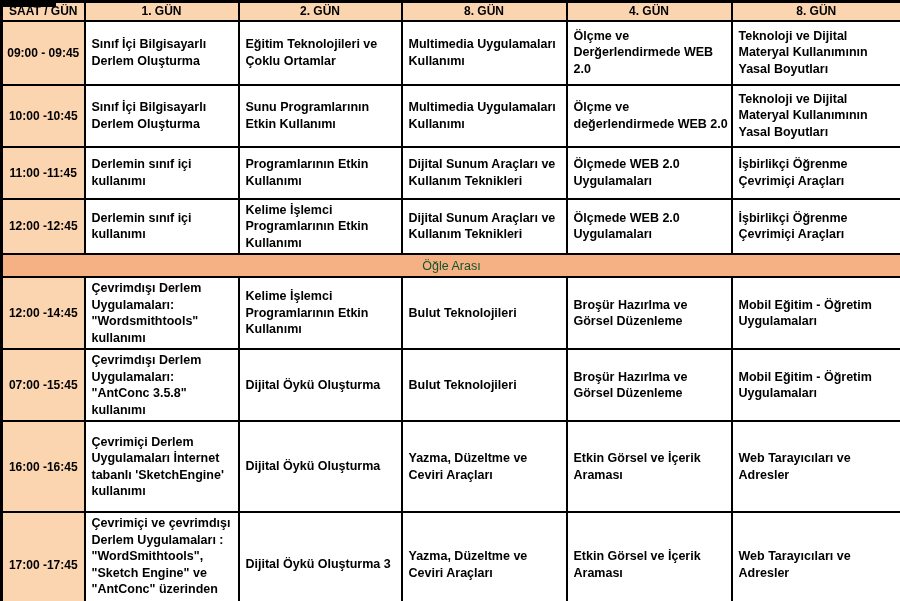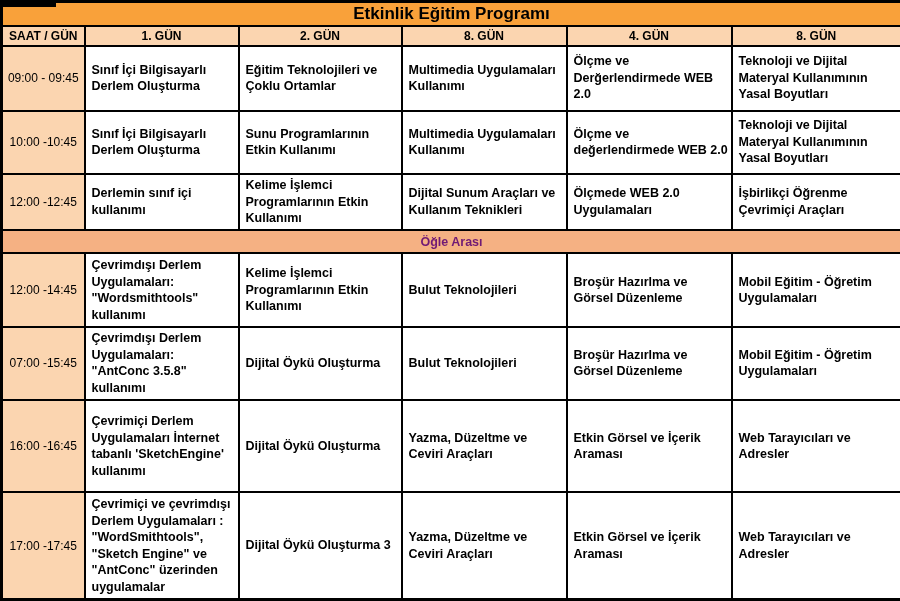--- a/index.html
+++ b/index.html
@@ -27,38 +27,38 @@
   td.col-header {
     background: #FBD5B0;
     text-align: center;
     font-weight: bold;
     font-size: 12px;
     padding: 1px 0;
   }
   td.time-cell {
     background: #FBD5B0;
     text-align: center;
-    font-weight: normal;
+    font-weight: bold;
     font-size: 12px;
     padding: 0 1px;
   }
   td.body-cell {
     background: #ffffff;
     text-align: left;
     font-weight: bold;
     font-size: 12.5px;
     line-height: 1.32;
     padding: 2px 2px 2px 6px;
   }
   td.lunch-cell {
     background: #F5B183;
     text-align: center;
-    font-weight: bold;
+    font-weight: normal;
     font-size: 12.5px;
-    color: #701a75;
+    color: #14532d;
     padding: 0;
   }
   .top-notch {
     position: absolute;
     left: 0; top: 0;
     width: 56px; height: 7px;
     background: #000;
   }
 </style>
 </head>
@@ -70,23 +70,20 @@
   <colgroup>
     <col style="width:83px">
       <col style="width:154px">
       <col style="width:163px">
     <col style="width:165px">
       <col style="width:165px">
       <col style="width:170px">
   </colgroup>
 
   <tbody>
-      <tr style="height:23px">
-    <td class="title-cell" colspan="6">Etkinlik Eğitim Programı</td>
-  </tr>
 
   <tr style="height:19px">
     <td class="col-header">SAAT / GÜN</td>
     <td class="col-header">1. GÜN</td>
     <td class="col-header">2. GÜN</td>
     <td class="col-header">8. GÜN</td>
     <td class="col-header">4. GÜN</td>
     <td class="col-header">8. GÜN</td>
   </tr>
 
@@ -101,20 +98,28 @@
 
   <tr style="height:62px">
     <td class="time-cell">10:00 -10:45</td>
     <td class="body-cell">Sınıf İçi Bilgisayarlı Derlem Oluşturma</td>
     <td class="body-cell">Sunu Programlarının Etkin Kullanımı</td>
     <td class="body-cell">Multimedia Uygulamaları Kullanımı</td>
     <td class="body-cell">Ölçme ve değerlendirmede WEB 2.0</td>
     <td class="body-cell">Teknoloji ve Dijital Materyal Kullanımının Yasal Boyutları</td>
   </tr>
 
+  <tr style="height:52px">
+    <td class="time-cell">11:00 -11:45</td>
+    <td class="body-cell">Derlemin sınıf içi kullanımı</td>
+    <td class="body-cell">Programlarının Etkin Kullanımı</td>
+    <td class="body-cell">Dijital Sunum Araçları ve Kullanım Teknikleri</td>
+    <td class="body-cell">Ölçmede WEB 2.0 Uygulamaları</td>
+    <td class="body-cell">İşbirlikçi Öğrenme Çevrimiçi Araçları</td>
+  </tr>
 
   <tr style="height:48px">
     <td class="time-cell">12:00 -12:45</td>
     <td class="body-cell">Derlemin sınıf içi kullanımı</td>
     <td class="body-cell">Kelime İşlemci Programlarının Etkin Kullanımı</td>
     <td class="body-cell">Dijital Sunum Araçları ve Kullanım Teknikleri</td>
     <td class="body-cell">Ölçmede WEB 2.0 Uygulamaları</td>
     <td class="body-cell">İşbirlikçi Öğrenme Çevrimiçi Araçları</td>
   </tr>
 

